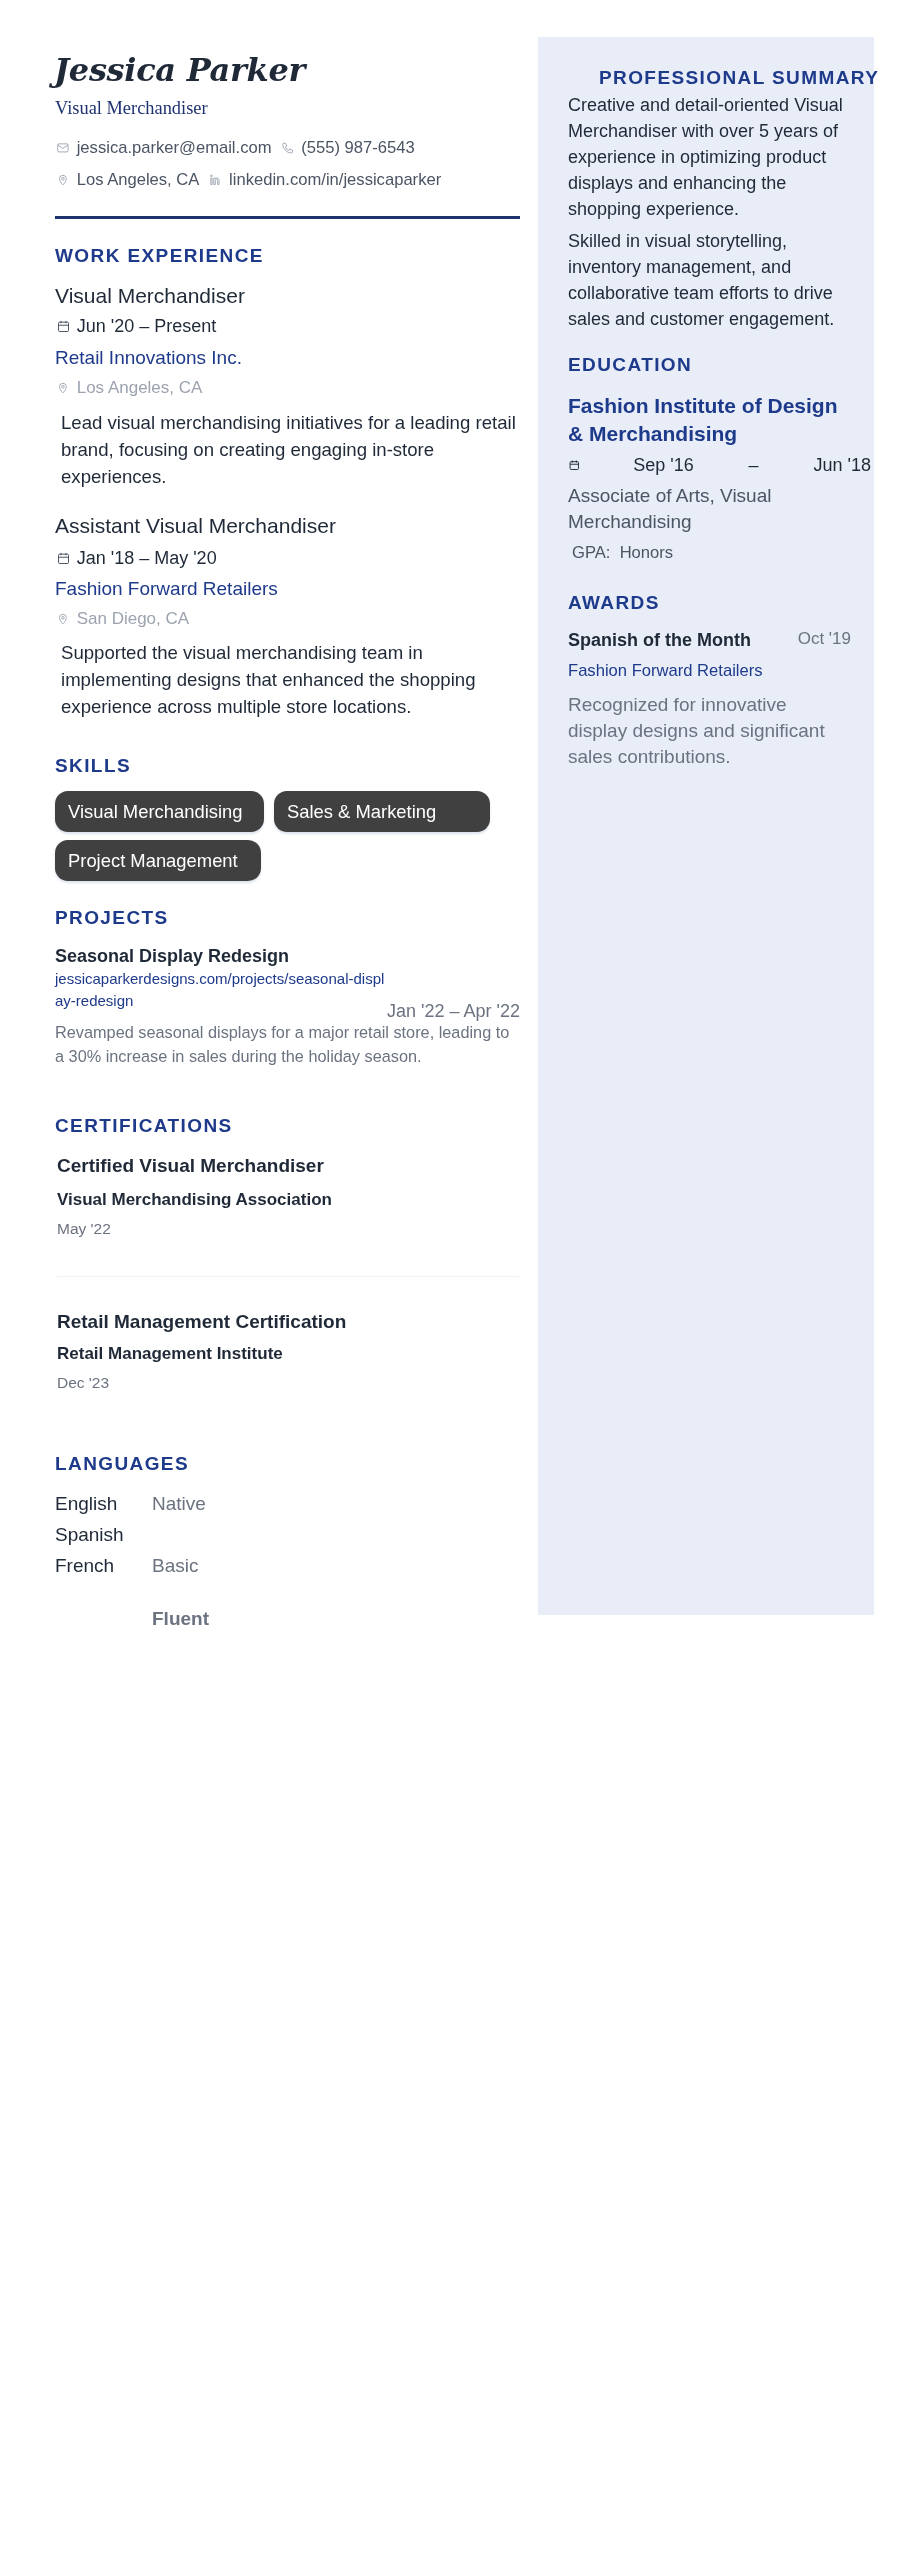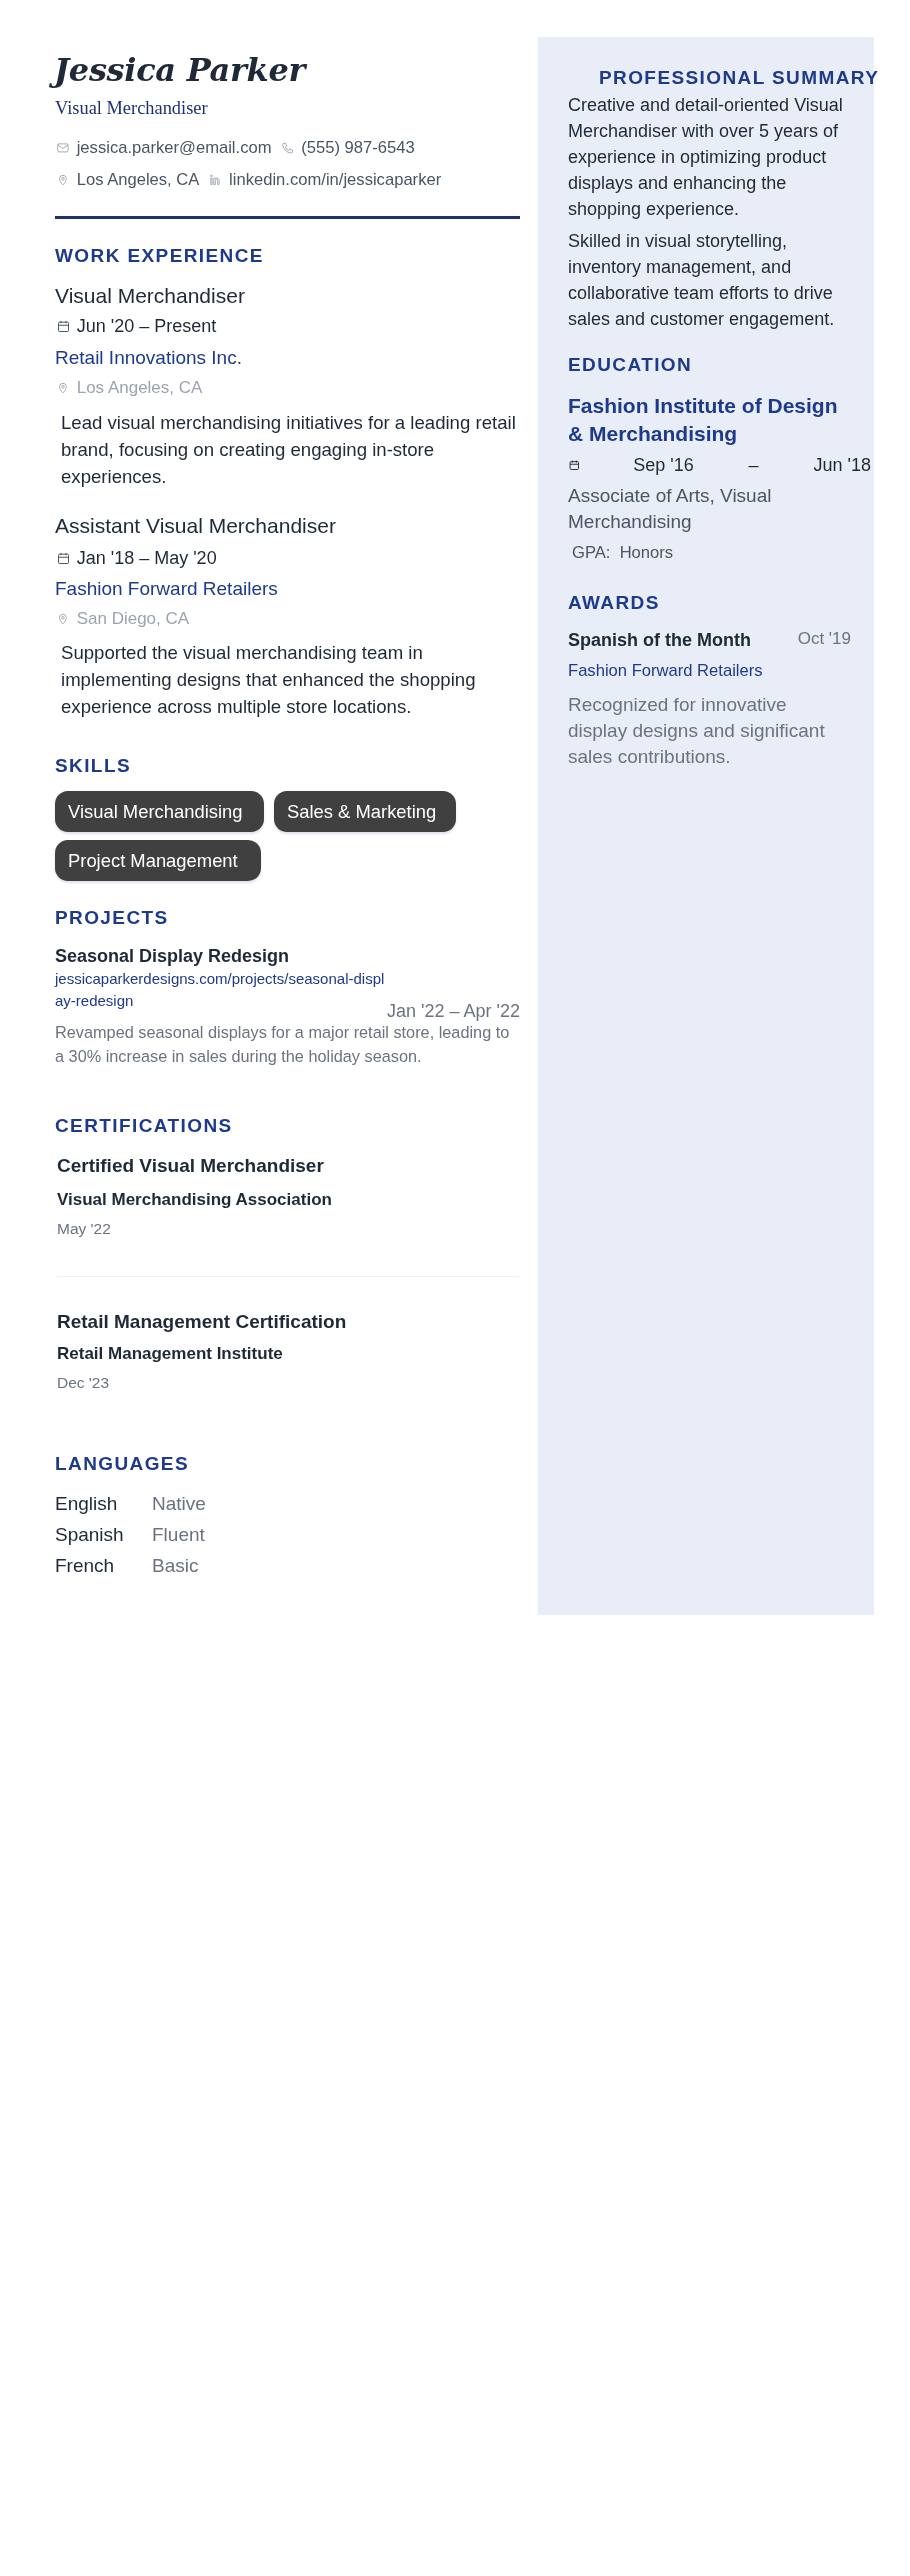--- a/index.html
+++ b/index.html
@@ -150,21 +150,21 @@
         <path d="M12 21s-6-6.5-6-11a6 6 0 0 1 12 0c0 4.5-6 11-6 11z"></path>
         <circle cx="12" cy="10" r="2.2"></circle>
       </svg>
   </span>
   <span>San Diego, CA</span>
 </div>
 <div class="abs job-desc" style="left:61px; top:639px; hyphens:auto;" lang="en">Supported the visual merchandising team in implementing designs that enhanced the shopping experience across multiple store locations.</div>
 
 <div class="abs sec-title" style="left:55px; top:754px;">SKILLS</div>
 <div class="chip" style="left:55px; top:791px; width:209px;">Visual Merchandising</div>
-<div class="chip" style="left:274px; top:791px; width:182px;">Sales &amp; Marketing</div>
+<div class="chip" style="left:274px; top:791px; width:216px;">Sales &amp; Marketing</div>
 <div class="chip" style="left:55px; top:840px; width:206px;">Project Management</div>
 
 <div class="abs sec-title" style="left:55px; top:906px;">PROJECTS</div>
 <div class="abs proj-title" style="left:55px; top:945px;">Seasonal Display Redesign</div>
 <div class="abs proj-date" style="right:391px; top:1000px;">Jan '22 – Apr '22</div>
 <div class="abs proj-link" style="left:55px; top:968px;">jessicaparkerdesigns.com/projects/seasonal-display-redesign</div>
 <div class="abs proj-desc" style="left:55px; top:1020px;">Revamped seasonal displays for a major retail store, leading to a 30% increase in sales during the holiday season.</div>
 
 <div class="abs sec-title" style="left:55px; top:1114px;">CERTIFICATIONS</div>
 
@@ -175,21 +175,21 @@
 <div class="abs cert-divider"></div>
 
 <div class="abs cert-title" style="left:57px; top:1310px;">Retail Management Certification</div>
 <div class="abs cert-issuer" style="left:57px; top:1342px;">Retail Management Institute</div>
 <div class="abs cert-date" style="left:57px; top:1373px;">Dec '23</div>
 
 <div class="abs sec-title" style="left:55px; top:1452px;">LANGUAGES</div>
 <div class="abs lang-name" style="left:55px; top:1492px;">English</div>
 <div class="abs lang-level" style="left:152px; top:1492px;">Native</div>
 <div class="abs lang-name" style="left:55px; top:1523px;">Spanish</div>
-<div class="abs lang-level" style="left:152px; top:1523px;">Fluent</div>
+<div class="abs lang-level" style="left:152px; top:1607px;font-weight:bold;">Fluent</div>
 <div class="abs lang-name" style="left:55px; top:1554px;">French</div>
 <div class="abs lang-level" style="left:152px; top:1554px;">Basic</div>
 
 <div class="abs sec-title" style="left:599px; top:56px;margin-top:10px;">PROFESSIONAL SUMMARY</div>
 <div class="abs sb-text" style="left:568px; top:92px; hyphens:auto;" lang="en">Creative and detail-oriented Visual Merchandiser with over 5 years of experience in optimizing product displays and enhancing the shopping experience.</div>
 <div class="abs sb-text" style="left:568px; top:228px; hyphens:auto;" lang="en">Skilled in visual storytelling, inventory management, and collaborative team efforts to drive sales and customer engagement.</div>
 
 <div class="abs sec-title" style="left:568px; top:353px;">EDUCATION</div>
 <div class="abs edu-school" style="left:568px; top:392px;">Fashion Institute of Design &amp; Merchandising</div>
 <div class="abs edu-date" style="left:568px; top:454px;">

